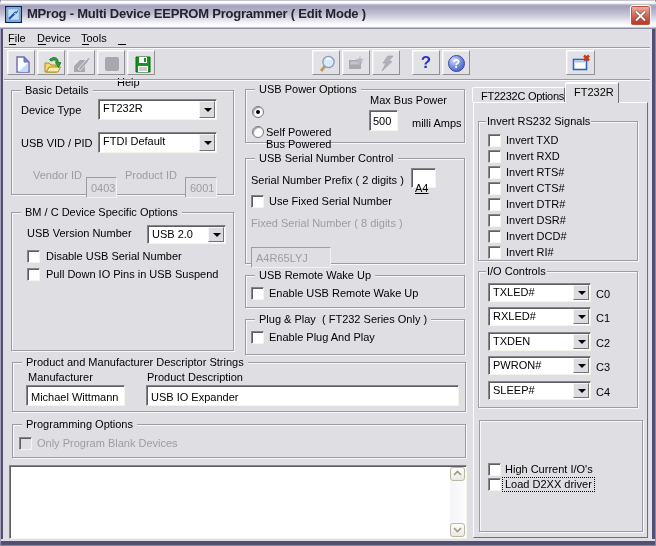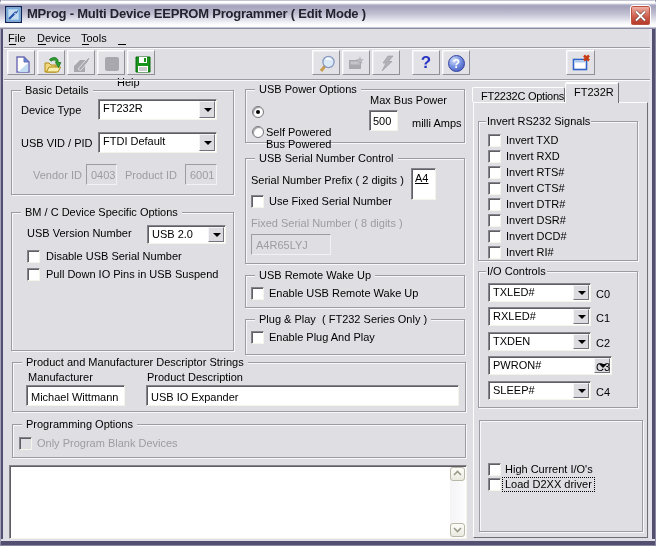--- a/index.html
+++ b/index.html
@@ -2,21 +2,21 @@
 <html><head><meta charset="utf-8"><style>
 *{margin:0;padding:0;box-sizing:border-box;}
 html,body{width:656px;height:546px;}
 body{font-family:"Liberation Sans",sans-serif;font-size:11px;color:#000;position:relative;background:#DFDEE3;overflow:hidden;}
 .abs{position:absolute;}
 .lbl{position:absolute;white-space:nowrap;line-height:11px;}
 .dis{color:#9D9CA1;}
 .grp{position:absolute;border:1px solid #9C9BA1;box-shadow:1px 1px 0 #F8F8FA,inset 1px 1px 0 #F8F8FA;}
 .gt{position:absolute;background:#DFDEE3;padding:0 4px;line-height:11px;white-space:nowrap;}
 .field{position:absolute;background:#fff;border:1px solid;border-color:#85848A #F5F4EB #F5F4EB #85848A;box-shadow:inset 1px 1px 0 #5F5E64;line-height:15px;white-space:nowrap;}
-.field.dis{background:#DFDEE3;color:#9D9CA1;box-shadow:none;border-color:#9D9CA1 #F2F2F5 #F2F2F5 #9D9CA1;}
+.field.dis{background:#DFDEE3;color:#9D9CA1;box-shadow:none;border-color:#9D9CA1 #F2F2F5 #F2F2F5 #9D9CA1;margin-top:13px;}
 .combo{position:absolute;background:#fff;border:1px solid;border-color:#85848A #F5F4EB #F5F4EB #85848A;box-shadow:inset 1px 1px 0 #5F5E64;}
 .combo .tx{position:absolute;left:4px;top:3px;line-height:11px;white-space:nowrap;}
 .combo .btn{position:absolute;right:1px;top:1px;bottom:1px;width:16px;background:#DCDBE0;border:1px solid;border-color:#F5F5F7 #747379 #747379 #F5F5F7;}
 .combo .btn:after{content:"";position:absolute;left:50%;top:50%;margin-left:-3px;margin-top:-2px;border-left:4px solid transparent;border-right:4px solid transparent;border-top:4px solid #000;}
 .cb{position:absolute;width:13px;height:13px;background:#fff;border:1px solid;border-color:#85848A #F5F4EB #F5F4EB #85848A;box-shadow:inset 1px 1px 0 #5F5E64;}
 .cb.dis{background:#DFDEE3;}
 .radio{position:absolute;width:12px;height:12px;border-radius:50%;background:#fff;border:1px solid #77767C;box-shadow:inset 1px 1px 1px #9C9BA1;}
 .radio.sel:after{content:"";position:absolute;left:3px;top:3px;width:4px;height:4px;border-radius:50%;background:#000;}
 .tbtn{position:absolute;width:28px;height:25px;background:#E2E1E5;border:1px solid;border-color:#FDFDFE #908F96 #908F96 #FDFDFE;box-shadow:inset 1px 1px 0 #EEEDF1;}
 .tbtn svg{position:absolute;}
@@ -184,21 +184,21 @@
 <div class="lbl" style="left:266px;top:107px;margin-top:32px;">Bus Powered</div>
 <div class="radio" style="left:252px;top:126px;"></div>
 <div class="lbl" style="left:266px;top:127px;">Self Powered</div>
 <div class="lbl" style="left:370px;top:95px;">Max Bus Power</div>
 <div class="field" style="left:369px;top:110px;width:29px;height:21px;padding:3px 16px 0 3px;">500</div>
 <div class="lbl" style="left:412px;top:118px;">milli Amps</div>
 
 <div class="grp" style="left:245px;top:158px;width:220px;height:106px;"></div>
 <div class="gt" style="left:255px;top:153px;">USB Serial Number Control</div>
 <div class="lbl" style="left:251px;top:175px;">Serial Number Prefix ( 2 digits )</div>
-<div class="field" style="left:411px;top:168px;width:25px;height:32px;padding:2px 0 0 3px;text-decoration:underline;">A4</div>
+<div class="field" style="left:411px;top:168px;width:25px;height:20px;padding:12px 0 0 3px;text-decoration:underline;">A4</div>
 <div class="cb" style="left:251px;top:195px;"></div>
 <div class="lbl" style="left:269px;top:196px;">Use Fixed Serial Number</div>
 <div class="lbl dis" style="left:251px;top:218px;">Fixed Serial Number ( 8 digits )</div>
 <div class="field dis" style="left:251px;top:234px;width:80px;height:21px;padding:3px 0 0 4px;">A4R65LYJ</div>
 
 <div class="grp" style="left:245px;top:275px;width:220px;height:33px;"></div>
 <div class="gt" style="left:255px;top:270px;">USB Remote Wake Up</div>
 <div class="cb" style="left:251px;top:287px;"></div>
 <div class="lbl" style="left:269px;top:288px;">Enable USB Remote Wake Up</div>
 
@@ -265,21 +265,21 @@
 <div class="combo" style="left:488px;top:307px;width:103px;height:19px;">
     <span class="tx">RXLED#</span>
     <span class="btn"></span>
   </div>
 <div class="lbl" style="left:596px;top:313px;">C1</div>
 <div class="combo" style="left:488px;top:332px;width:103px;height:19px;">
     <span class="tx">TXDEN</span>
     <span class="btn"></span>
   </div>
 <div class="lbl" style="left:596px;top:338px;">C2</div>
-<div class="combo" style="left:488px;top:356px;width:124px;height:19px;">
+<div class="combo" style="left:488px;top:356px;width:103px;height:19px;">
     <span class="tx">PWRON#</span>
     <span class="btn"></span>
   </div>
 <div class="lbl" style="left:596px;top:362px;">C3</div>
 <div class="combo" style="left:488px;top:381px;width:103px;height:19px;">
     <span class="tx">SLEEP#</span>
     <span class="btn"></span>
   </div>
 <div class="lbl" style="left:596px;top:387px;">C4</div>
 

